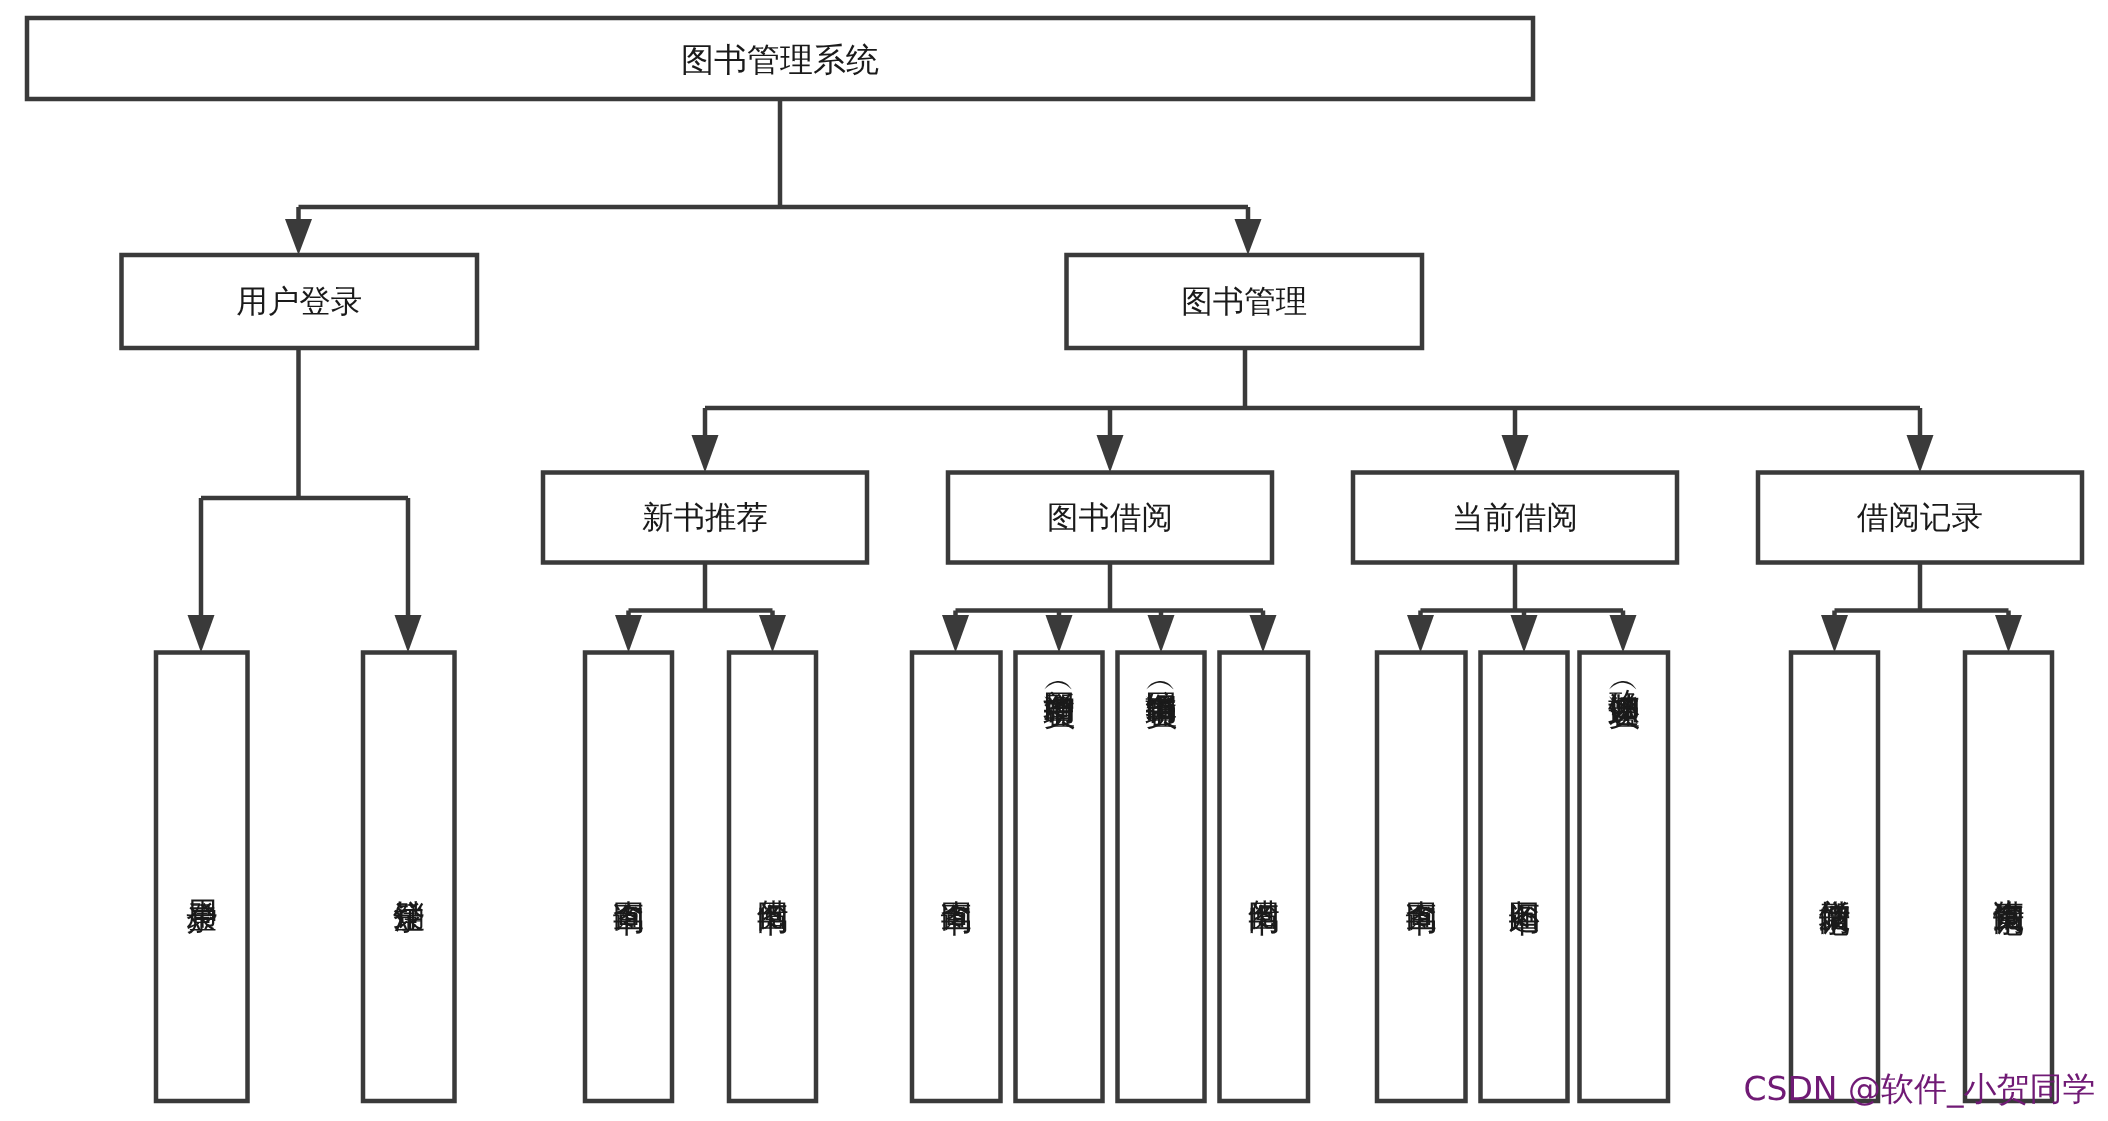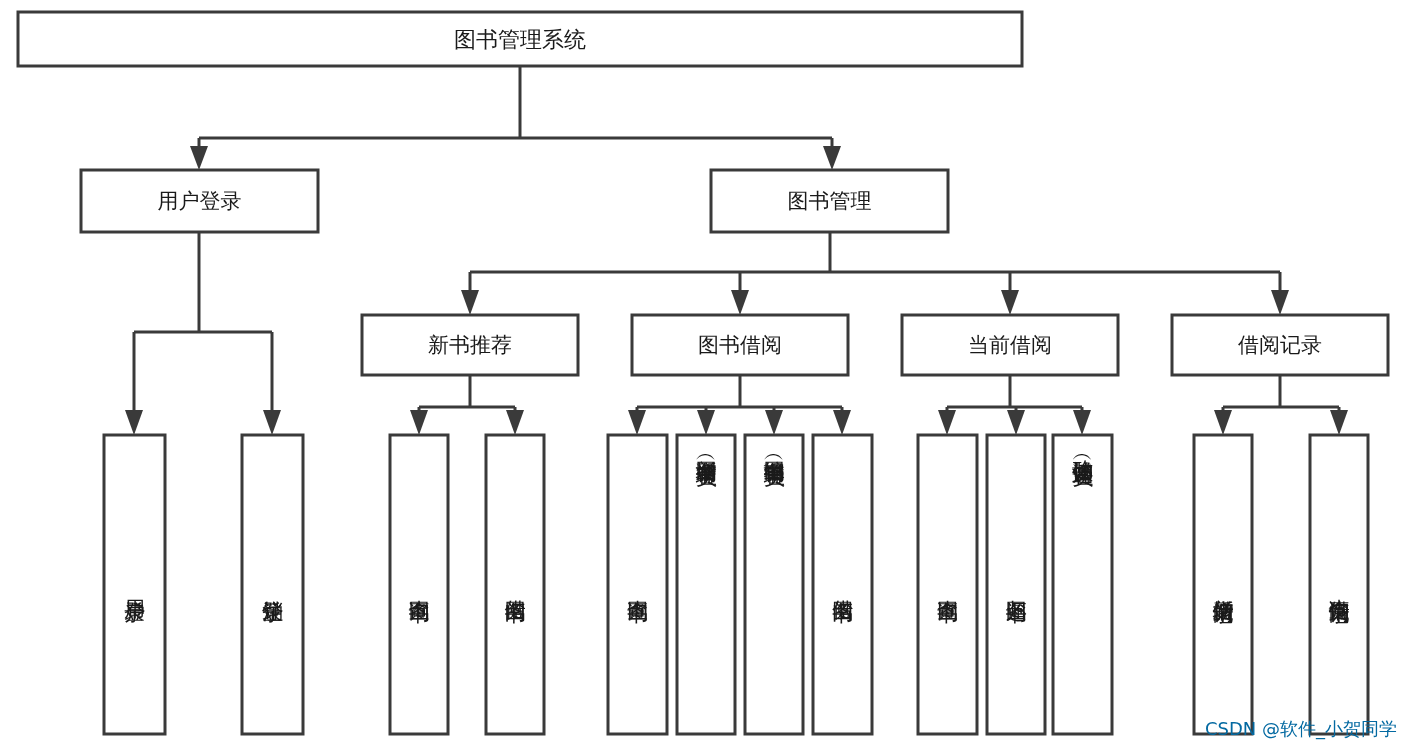--- a/index.html
+++ b/index.html
@@ -69,22 +69,22 @@
     line-height: 1.06;
     color: #1a1a1a;
     letter-spacing: 1px;
     white-space: nowrap;
   }
   .watermark {
     position: absolute;
     right: 8px;
     bottom: 6px;
     font-family: "DejaVu Sans", "Liberation Sans", sans-serif;
-    font-size: 18px;
-    color: #0369a1;
+    font-size: 22px;
+    color: #701a75;
     white-space: nowrap;
     user-select: none;
   }
 </style>
 </head>
 <body>
 
 <div id="diagram-root">
 
   <svg class="diagram" viewBox="0 0 1405 747" xmlns="http://www.w3.org/2000/svg">

